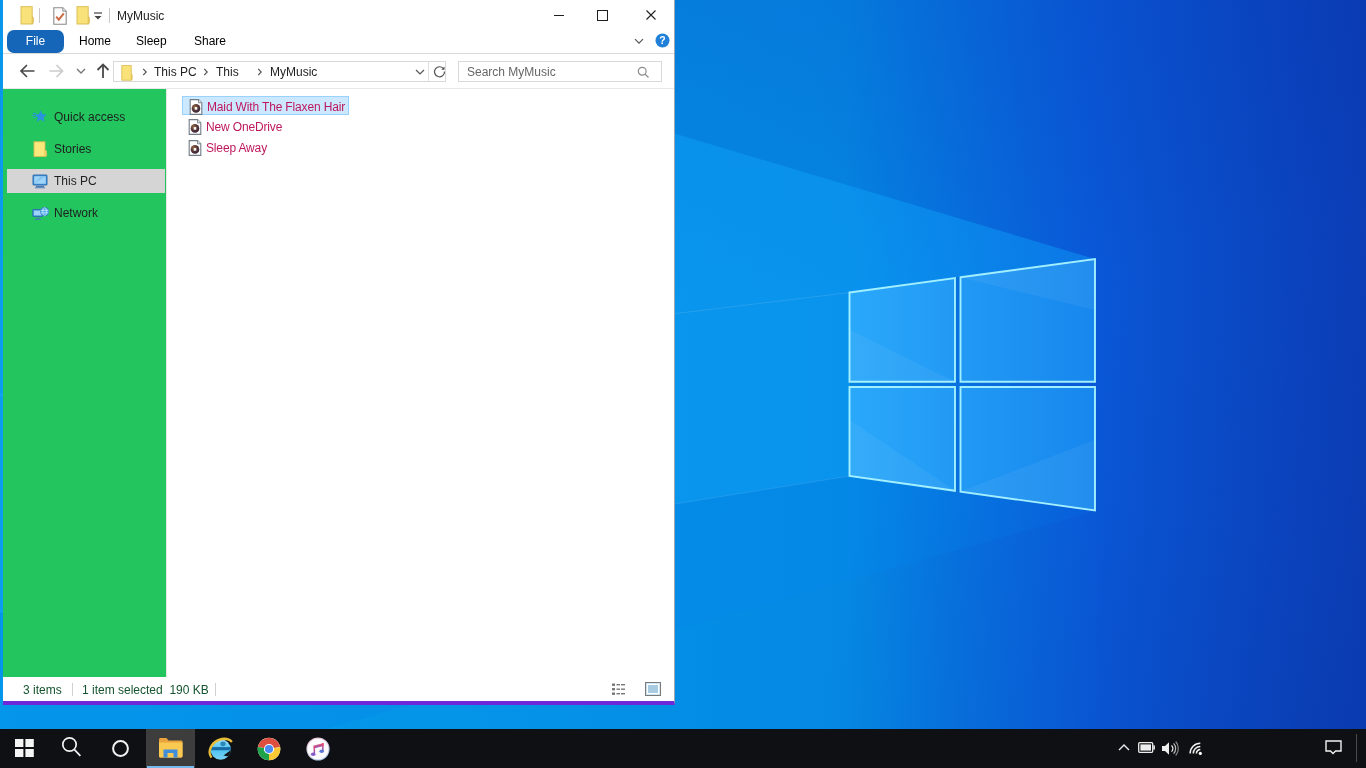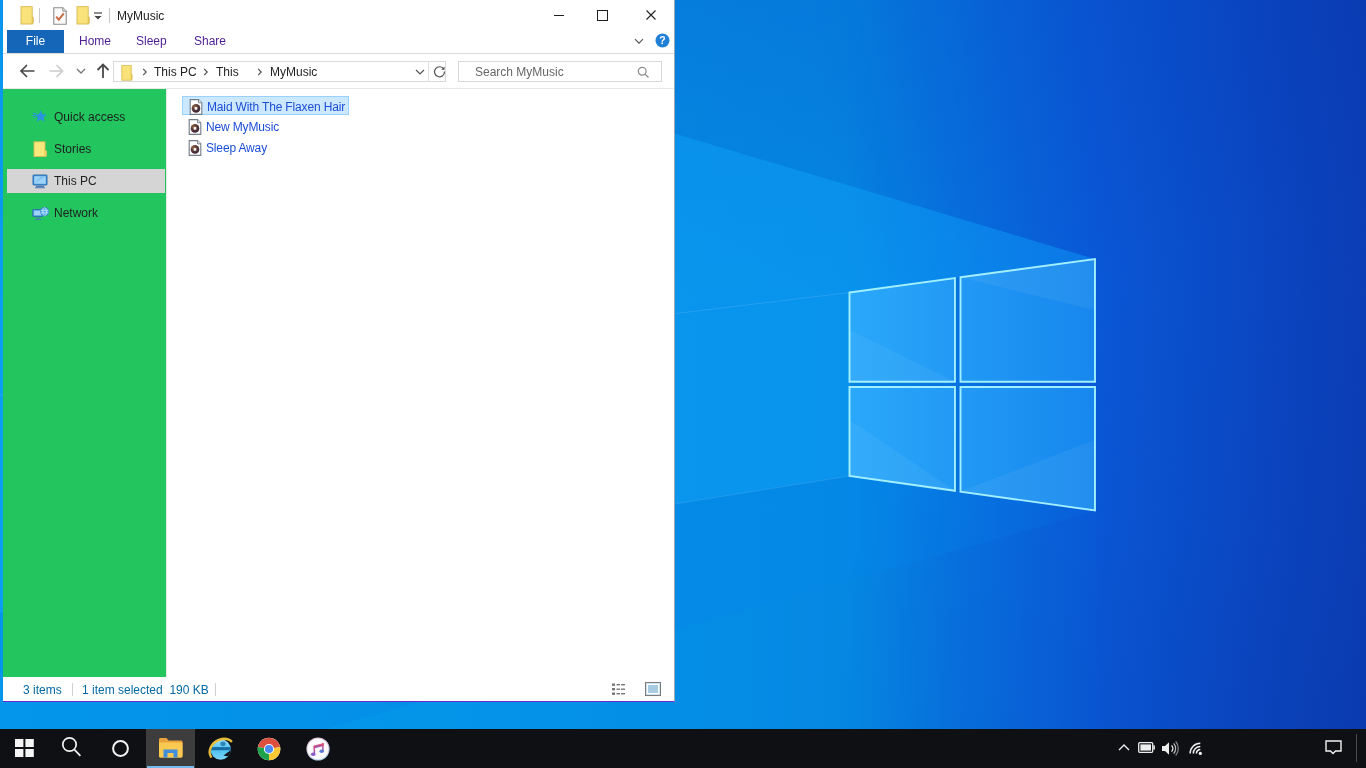--- a/index.html
+++ b/index.html
@@ -1,47 +1,47 @@
 <!DOCTYPE html>
 <html><head>
 <meta charset="utf-8">
 <style>
   html,body{margin:0;padding:0;width:1366px;height:768px;overflow:hidden;
     font-family:"Liberation Sans",sans-serif;}
   #wall{position:absolute;left:0;top:0;width:1366px;height:768px;}
   #win{position:absolute;left:3px;top:0;width:671px;height:701px;background:#fff;
-    border-right:1px solid #9aa7b0;border-bottom:1px solid #6d28d9;box-sizing:content-box;z-index:5;}
+    border-right:1px solid #9aa7b0;border-bottom:4px solid #6d28d9;box-sizing:content-box;z-index:5;}
   #taskbar{position:absolute;left:0;top:729px;width:1366px;height:39px;background:#0f1013;z-index:10;}
   #titlebar{position:absolute;left:0;top:0;width:671px;height:31px;background:#fff;}
   #titlebar .ticon{position:absolute;top:7px;}
   .sep{position:absolute;top:8px;width:1px;height:15px;background:#c8c8c8;}
   #wtitle{position:absolute;left:114px;top:9px;font-size:12px;color:#222;}
   .wbtn{position:absolute;top:0;width:46px;height:30px;}
   #tabrow{position:absolute;left:0;top:30px;width:671px;height:23px;background:#fff;
     border-bottom:1px solid #dadada;}
   #filetab{position:absolute;left:4px;top:0;width:57px;height:23px;background:#1566b8;
-    color:#fff;font-size:12px;text-align:center;line-height:23px;}
-  .tab{position:absolute;top:0;height:23px;font-size:12px;color:#4c1d95;line-height:23px;}
+    color:#fff;font-size:12px;text-align:center;line-height:23px;border-radius:7px;}
+  .tab{position:absolute;top:0;height:23px;font-size:12px;color:#000000;line-height:23px;}
   #toolrow{position:absolute;left:0;top:54px;width:671px;height:34px;background:#fff;
     border-bottom:1px solid #e8e8e8;}
   .navarr{position:absolute;top:0;height:34px;}
   #crumbbox{position:absolute;left:110px;top:7px;width:333px;height:21px;border:1px solid #d9d9d9;
     box-sizing:border-box;font-size:12px;color:#1f1f1f;}
   #searchbox{position:absolute;left:455px;top:7px;width:204px;height:21px;border:1px solid #d9d9d9;
     box-sizing:border-box;font-size:12px;color:#666;}
   #navpane{position:absolute;left:0;top:89px;width:164px;height:588px;background:#22c55e;border-right:1px solid #e8e8e8;box-sizing:border-box;}
   .navitem{position:absolute;left:0;width:161px;height:24px;font-size:12px;color:#1f1f1f;}
   .navitem .lbl{position:absolute;left:51px;top:5px;}
   .navitem svg{position:absolute;left:29px;top:4px;}
   #filelist{position:absolute;left:165px;top:89px;width:506px;height:588px;background:#fff;}
-  .frow{position:absolute;left:14px;width:167px;height:19px;font-size:12px;color:#1d4ed8;}
+  .frow{position:absolute;left:14px;width:167px;height:19px;font-size:12px;color:#be185d;}
   .frow.sel{height:17px;}
   .frow .lbl{position:absolute;left:24px;top:3px;white-space:nowrap;letter-spacing:-0.15px;}
   .frow svg{position:absolute;left:5px;top:2px;}
-  #statusbar{position:absolute;left:0;top:677px;width:671px;height:24px;background:#fff;font-size:12px;color:#0369a1;}
+  #statusbar{position:absolute;left:0;top:677px;width:671px;height:24px;background:#fff;font-size:12px;color:#14532d;}
 </style>
 </head>
 <body>
 <svg id="wall" viewBox="0 0 1366 768" preserveAspectRatio="none">
   <defs>
     <linearGradient id="base" x1="0" y1="0" x2="1366" y2="0" gradientUnits="userSpaceOnUse">
       <stop offset="0" stop-color="#0596e6"></stop>
       <stop offset="0.62" stop-color="#0585e2"></stop>
       <stop offset="0.8" stop-color="#0a5cdd"></stop>
       <stop offset="1" stop-color="#0c40bc"></stop>
@@ -182,21 +182,21 @@
       <svg style="position:absolute;left:301px;top:7px" width="10" height="7" viewBox="0 0 10 7">
           <path d="M1 1l4 4 4-4" fill="none" stroke="#555" stroke-width="1.2"></path>
         </svg>
       <div style="position:absolute;left:314px;top:0;width:1px;height:19px;background:#e0e0e0"></div>
       <svg style="position:absolute;left:319px;top:3px" width="13" height="13" viewBox="0 0 13 13">
           <path d="M10.8 4.2A5 5 0 1 0 11.5 6.5" fill="none" stroke="#555" stroke-width="1.2"></path>
           <path d="M11.5 1.5v3.2H8.3z" fill="#555"></path>
         </svg>
     </div>
     <div id="searchbox">
-      <span style="position:absolute;left:16px;top:3px">Search MyMusic</span>
+      <span style="position:absolute;left:8px;top:3px">Search MyMusic</span>
       <svg style="position:absolute;left:178px;top:4px" width="13" height="13" viewBox="0 0 13 13">
           <circle cx="5.2" cy="5.2" r="3.9" fill="none" stroke="#8a8a8a" stroke-width="1.2"></circle>
           <path d="M8.1 8.1l3.4 3.4" stroke="#8a8a8a" stroke-width="1.2"></path>
         </svg>
     </div>
   </div>
   <div id="navpane">
     <div class="navitem" style="top:16px">
       <svg width="16" height="16" viewBox="0 0 16 16">
           <path d="M8.6 1.2l1.8 4 4.4 0.4-3.3 2.9 1 4.3-3.9-2.3-3.9 2.3 1-4.3L2.4 5.6l4.4-0.4z" fill="#2a93e0"></path>
@@ -257,21 +257,21 @@
               <stop offset="0" stop-color="#96683c"></stop>
               <stop offset="0.4" stop-color="#5a3a3a"></stop>
               <stop offset="1" stop-color="#2c1b34"></stop>
             </radialGradient>
           </defs>
           <path d="M2.2 0.6h8.3L13.8 3.8v11.6H2.2z" fill="#fff" stroke="#737d87" stroke-width="1.1"></path>
           <path d="M10.5 0.6v3.2h3.3" fill="#f2f2f2" stroke="#737d87" stroke-width="0.9"></path>
           <circle cx="8" cy="9.4" r="4.3" fill="url(#discg)"></circle>
           <rect x="6.7" y="8.1" width="2.6" height="2.6" fill="#fff"></rect>
         </svg>
-      <span class="lbl">New MyMusic</span>
+      <span class="lbl">New OneDrive</span>
     </div>
     <div class="frow" style="top:49px">
       <svg width="16" height="16" viewBox="0 0 16 16">
           <defs>
             <radialGradient id="discg" cx="0.35" cy="0.3" r="0.9">
               <stop offset="0" stop-color="#96683c"></stop>
               <stop offset="0.4" stop-color="#5a3a3a"></stop>
               <stop offset="1" stop-color="#2c1b34"></stop>
             </radialGradient>
           </defs>

